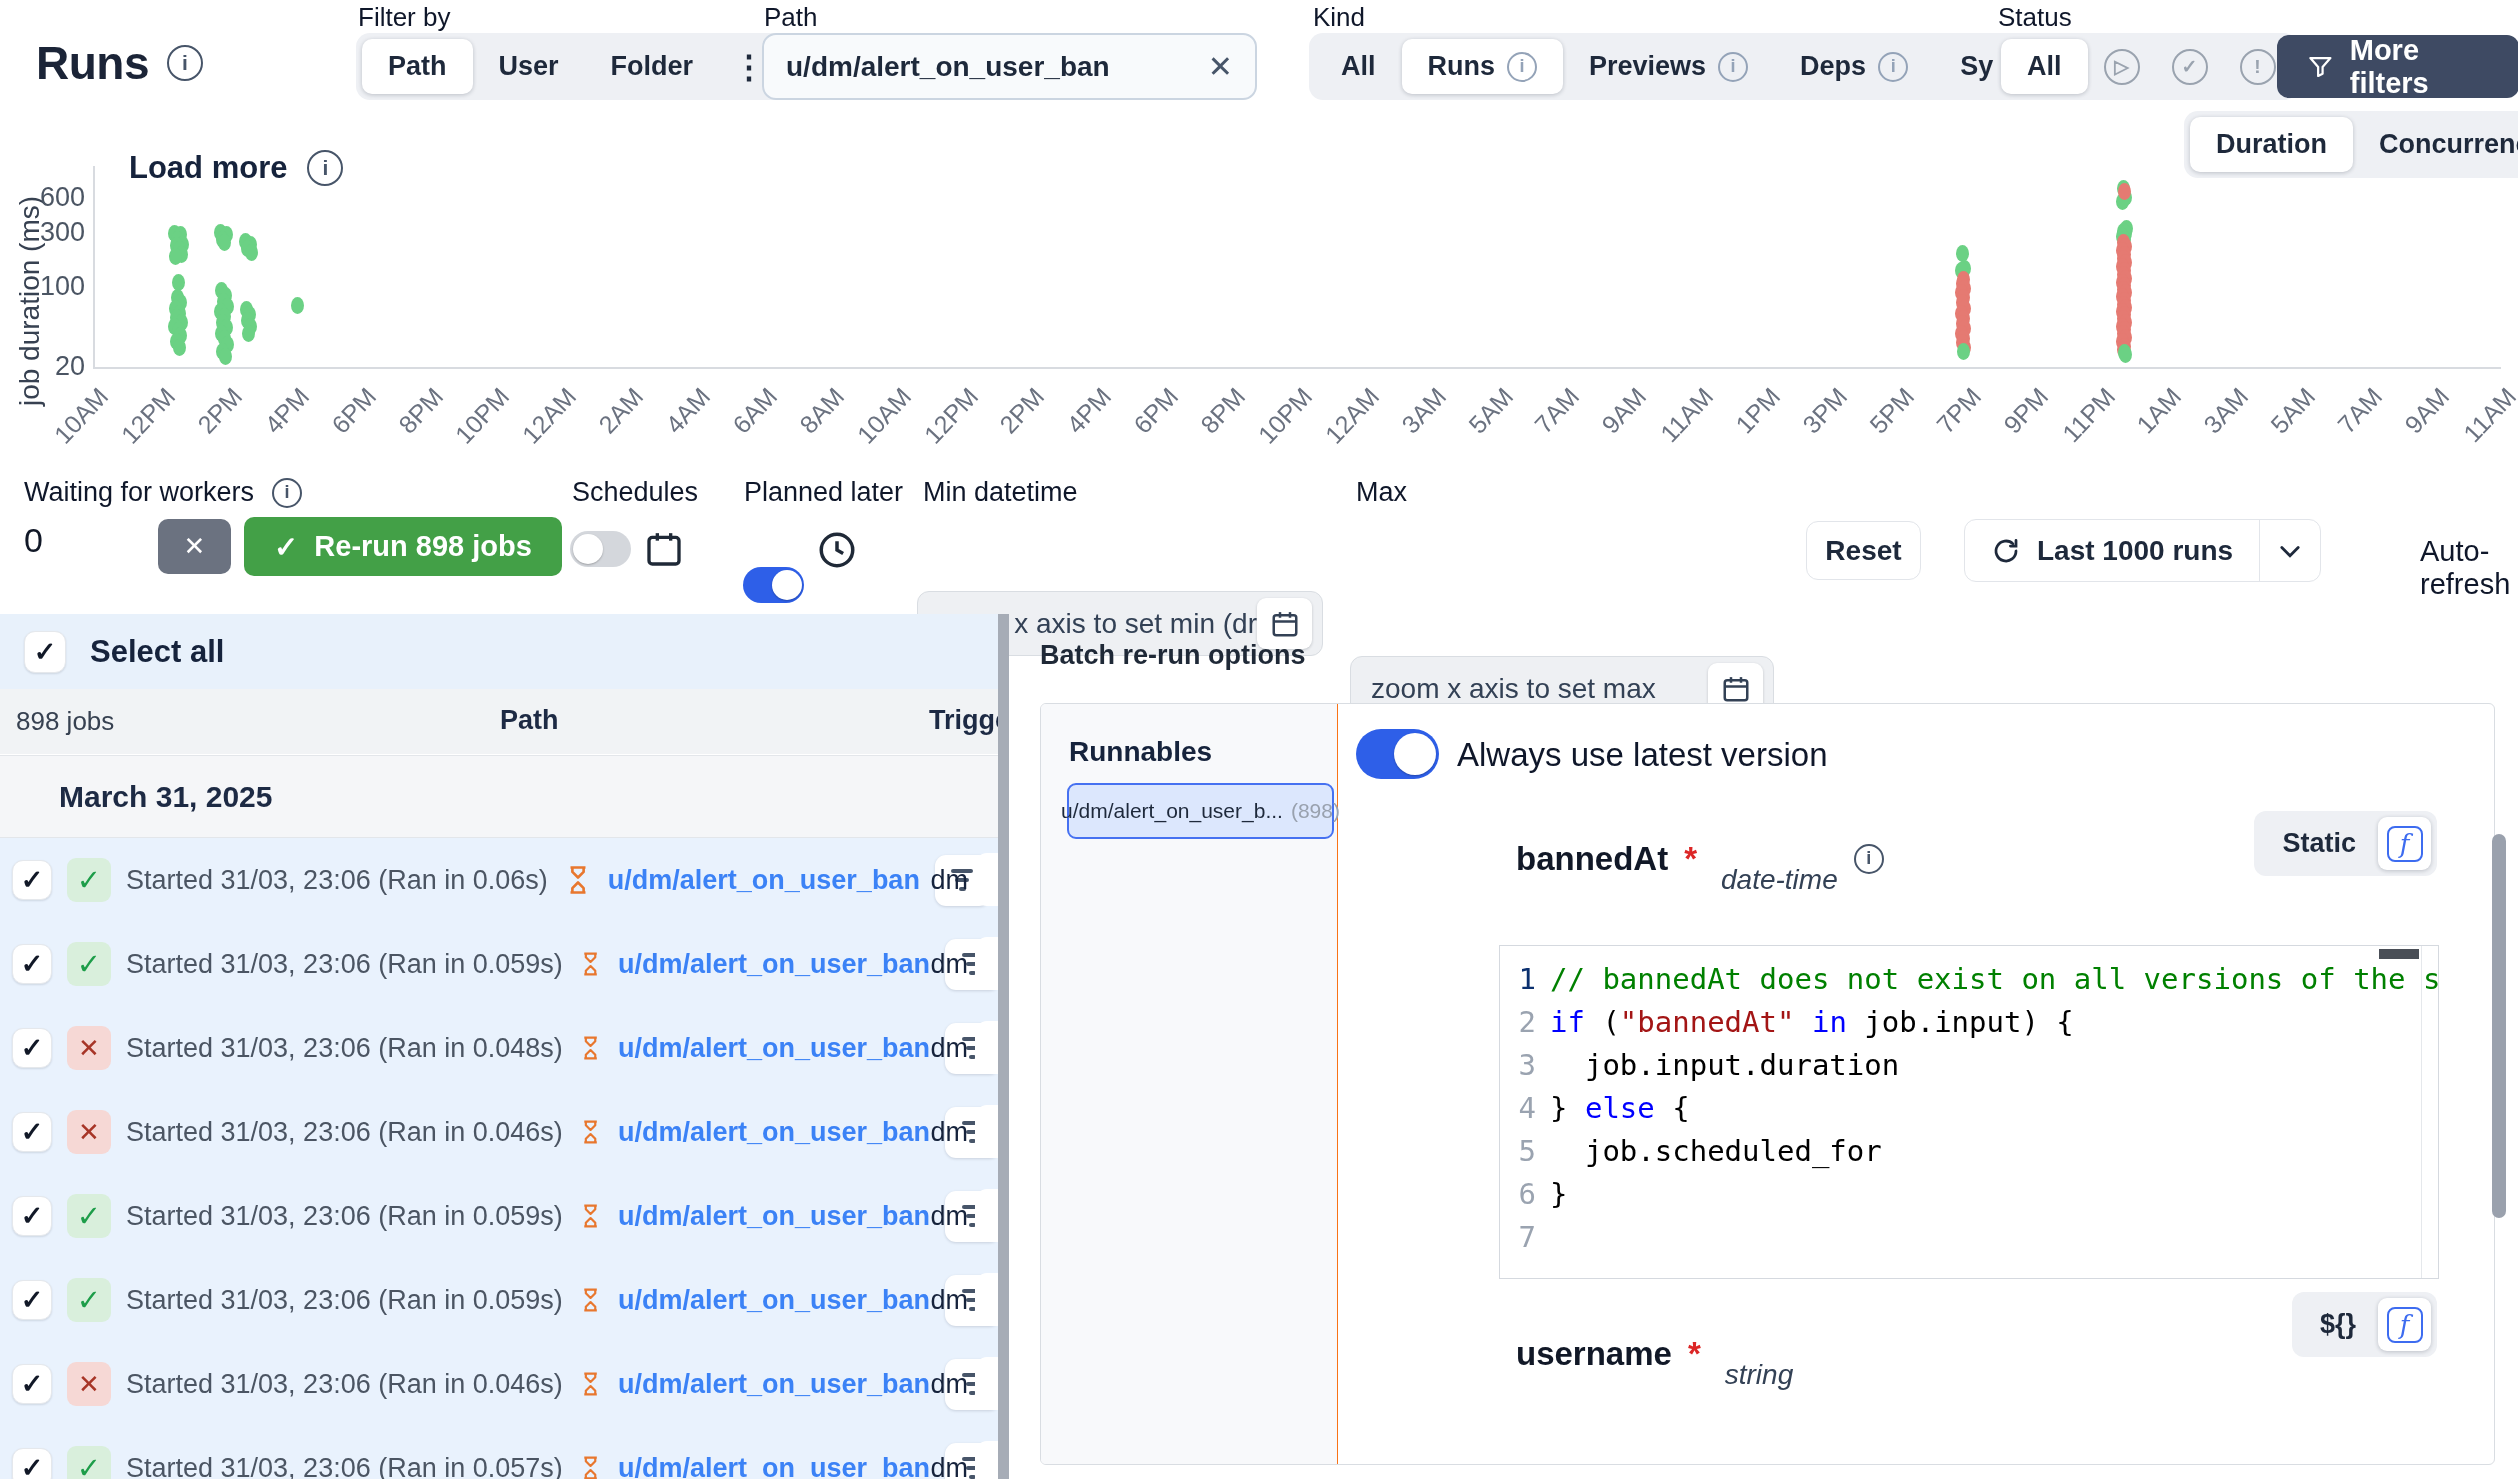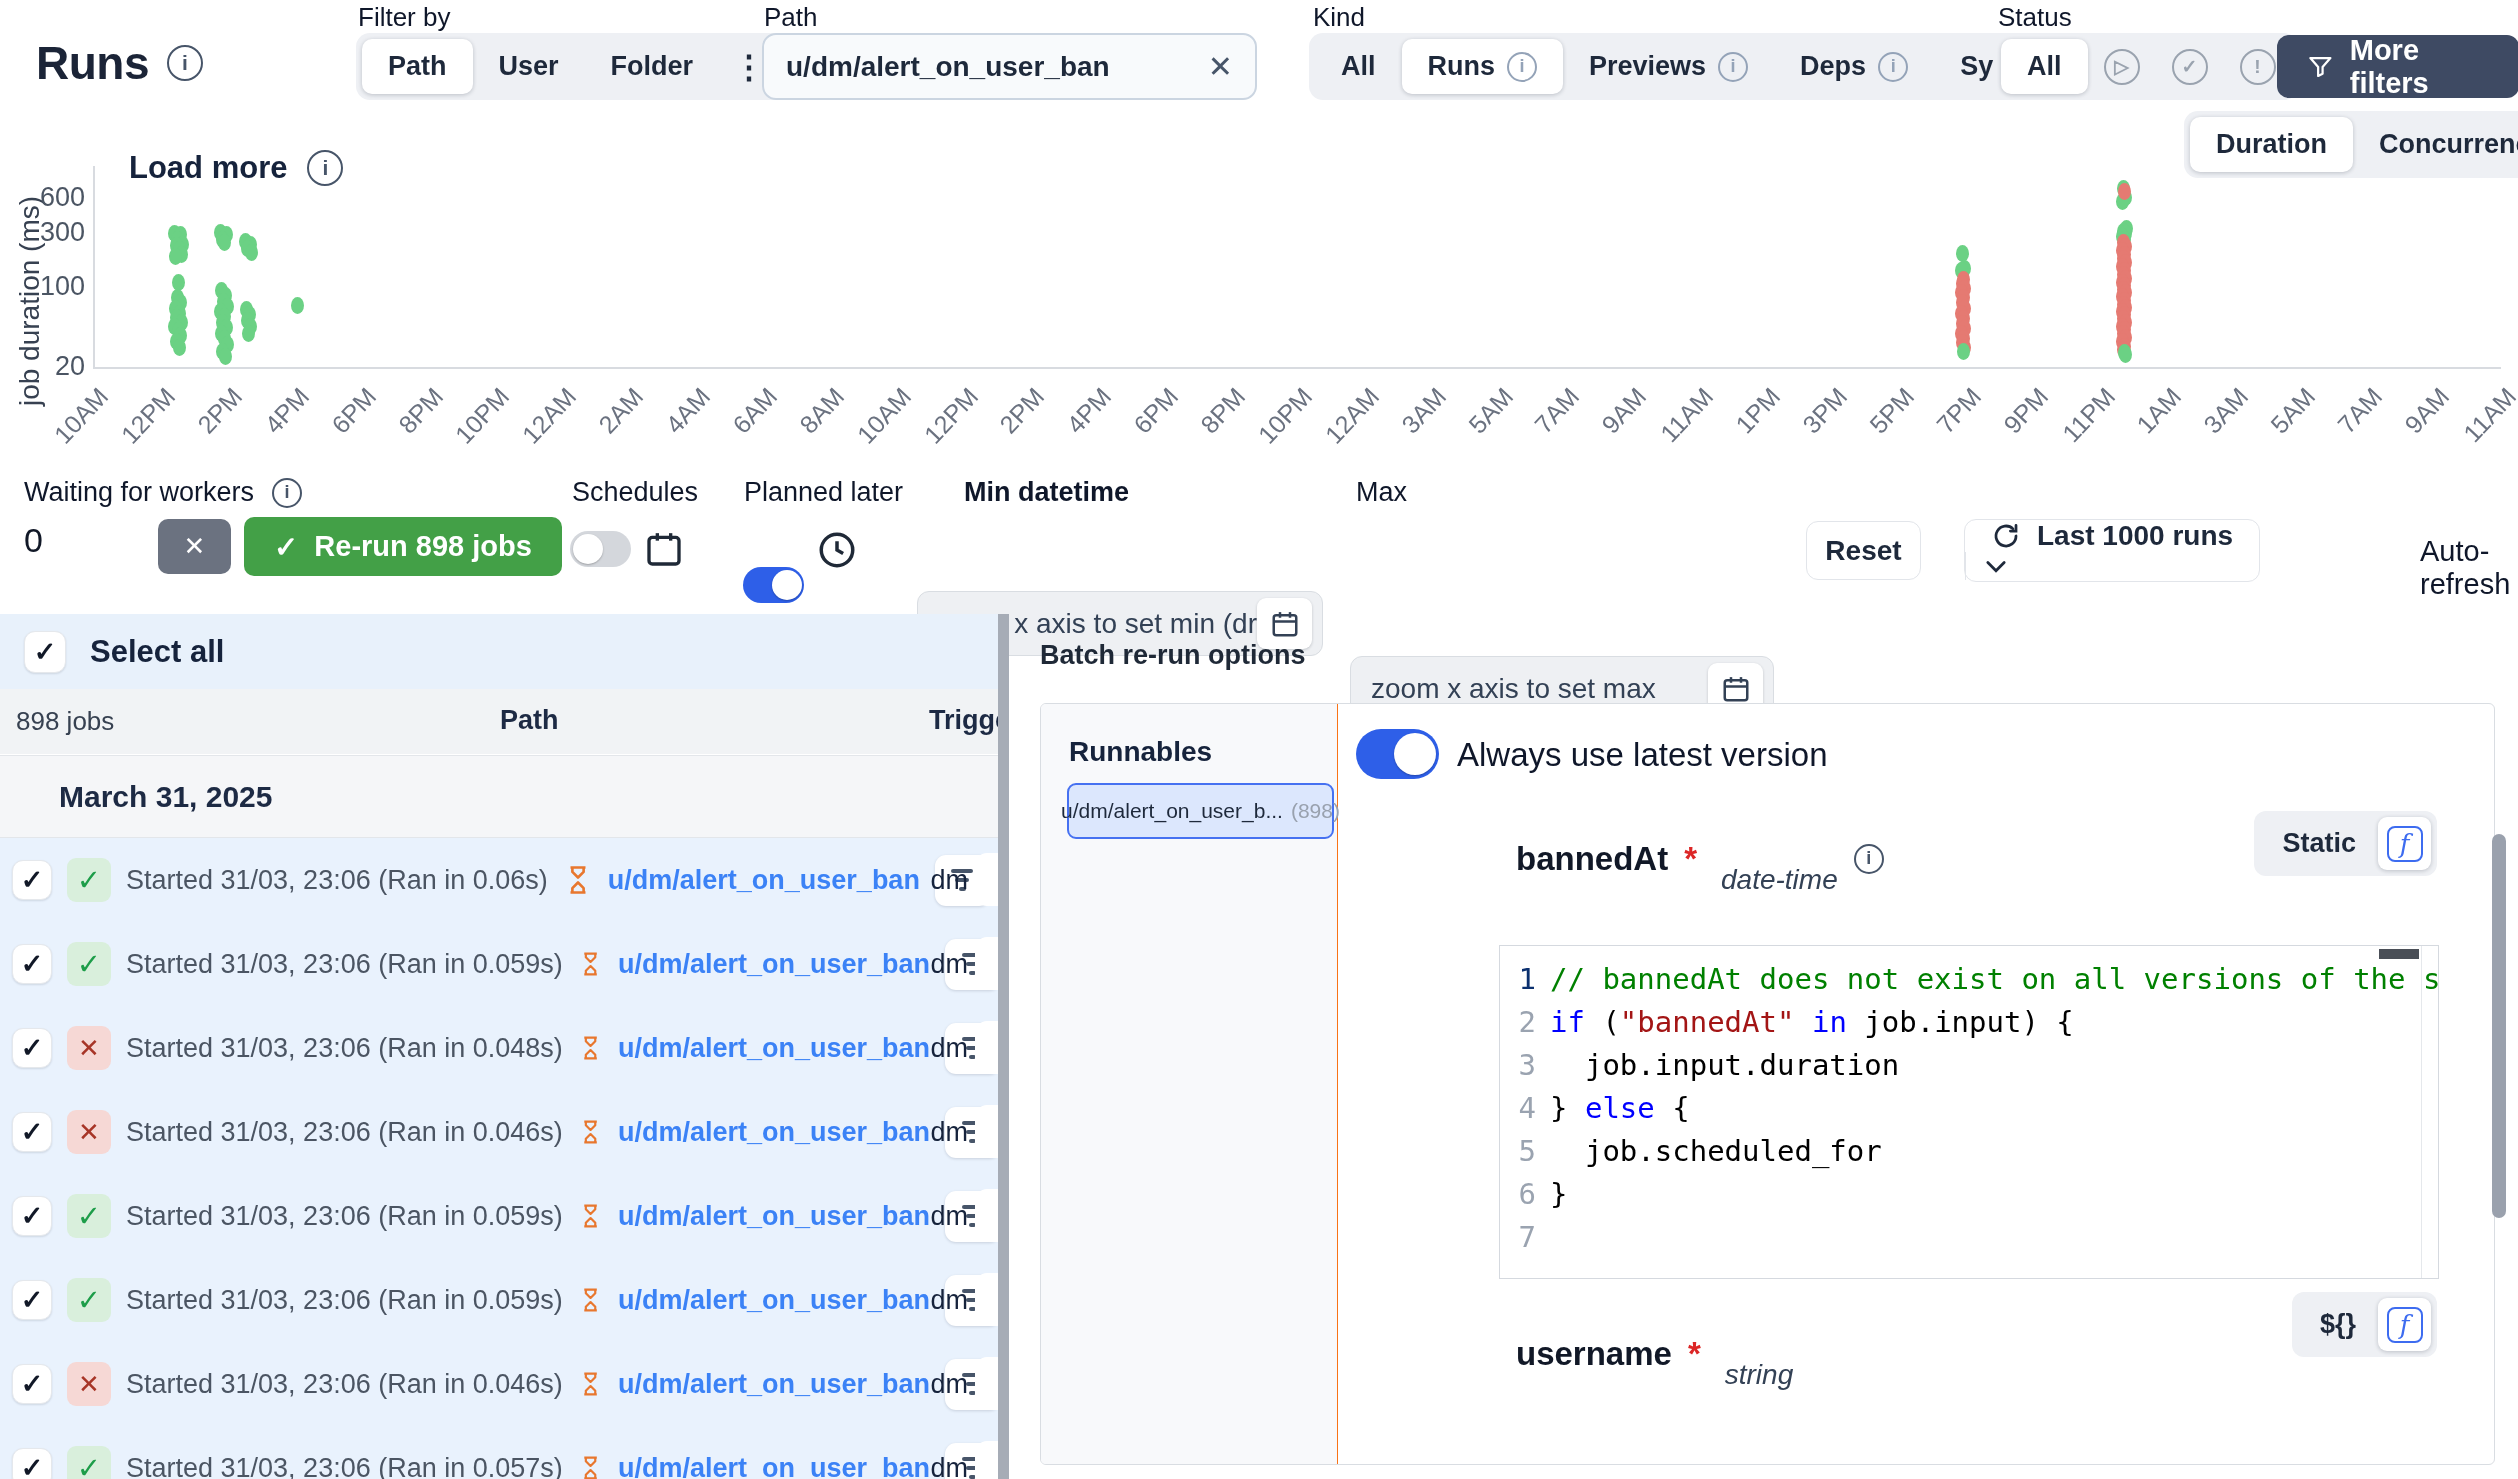--- a/index.html
+++ b/index.html
@@ -63,21 +63,21 @@
   .dt-input { height:65px; background:#eef0f3; border:1.5px solid #d9dde2; border-radius:12px;
               display:flex; align-items:center; padding:0 10px 0 20px; position:relative; }
   .dt-input input { border:none; outline:none; background:transparent; flex:1; min-width:0;
                     font-family:"Liberation Sans",sans-serif; font-size:28px; color:#334155; }
   .dt-input input::placeholder { color:#334155; opacity:1; }
   .cal-btn { width:55px; height:51px; background:#fff; border-radius:9px; box-shadow:0 1px 3px rgba(15,23,42,.2);
              display:flex; align-items:center; justify-content:center; cursor:pointer; flex:0 0 auto; }
   .btn-outline { height:59px; background:#fff; border:1.5px solid #e2e5ea; border-radius:12px;
                  display:flex; align-items:center; justify-content:center; font-size:28px; font-weight:600;
                  color:#1e293b; cursor:pointer; }
-  .split { height:63px; border:1.5px solid #e2e5ea; border-radius:12px; display:flex; align-items:stretch; background:#fff;flex-direction:column; }
+  .split { height:63px; border:1.5px solid #e2e5ea; border-radius:12px; display:flex; align-items:stretch; background:#fff; }
   .split .main { display:flex; align-items:center; gap:16px; padding:0 26px; font-size:28px; font-weight:600; color:#1e293b; cursor:pointer; }
   .split .arrow { width:61px; display:flex; align-items:center; justify-content:center; border-left:1.5px solid #e2e5ea; cursor:pointer; }
 
   
   .left-panel { left:0; top:614px; width:1000px; height:865px; overflow:hidden; background:#fff; }
   .selectall { height:75px; background:#e8f1fb; display:flex; align-items:center; gap:24px; padding-left:24px; }
   .cbx { width:42px; height:42px; background:#fff; border-radius:11px; border:1px solid #e5e8ec;
          box-shadow:0 1px 2px rgba(15,23,42,.12); display:flex; align-items:center; justify-content:center;
          font-size:27px; font-weight:800; color:#111827; cursor:pointer; flex:0 0 auto; }
   .selectall .txt { font-size:31px; font-weight:700; color:#16233c; }
@@ -411,21 +411,21 @@
 
   <div class="abs lbl" style="left:744px; top:477px; font-size:27px;">Planned later</div>
   <div class="abs toggle on" style="left:743px; top:531px;">
       <div class="knob"></div>
     </div>
   <svg class="abs" style="left:816px; top:529px;" width="42" height="42" viewBox="0 0 24 24" fill="none" stroke="#1f2937" stroke-width="2">
       <circle cx="12" cy="12" r="9"></circle>
       <path d="M12 7v5l3.5 2"></path>
     </svg>
 
-  <div class="abs lbl" style="left:964px; top:477px; font-size:27px;font-weight:bold;">Min datetime</div>
+  <div class="abs lbl" style="left:923px; top:477px; font-size:27px;">Min datetime</div>
   <div class="abs dt-input" style="left:917px; top:519px; width:406px;">
     <input placeholder="zoom x axis to set min (dr" style="">
     <div class="cal-btn">
       <svg width="30" height="34" viewBox="0 0 24 24" fill="none" stroke="#334155" stroke-width="2">
           <rect x="3" y="5" width="18" height="16" rx="2"></rect>
           <line x1="8" y1="2.5" x2="8" y2="7"></line>
           <line x1="16" y1="2.5" x2="16" y2="7"></line>
           <line x1="3" y1="10" x2="21" y2="10"></line>
         </svg>
     </div>

